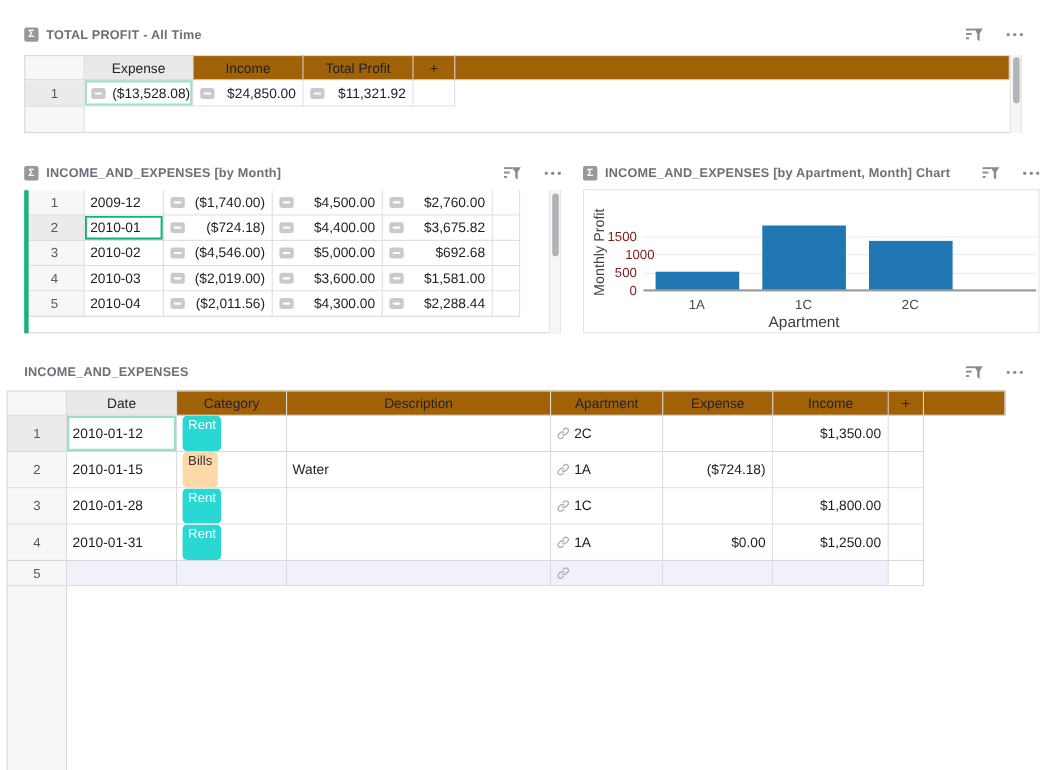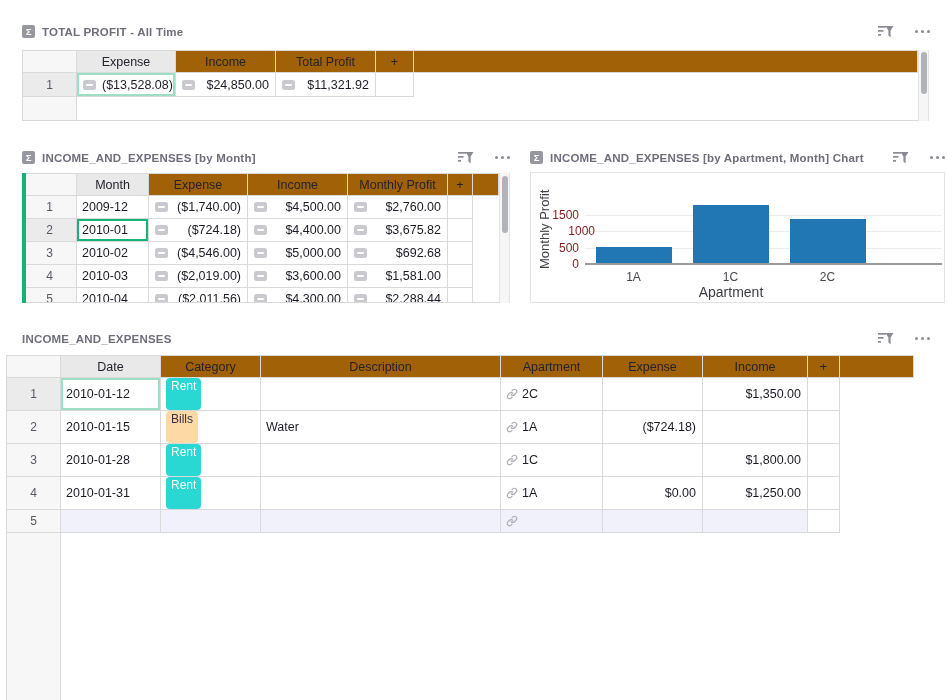--- a/index.html
+++ b/index.html
@@ -170,29 +170,20 @@
     <colgroup>
         <col style="width:55px">
         <col style="width:72px">
         <col style="width:99px">
         <col style="width:100px">
         <col style="width:100px">
         <col style="width:25px">
         <col style="width:26px">
       </colgroup>
     <tbody>
-        <tr style="height:23px">
-      <th class="gutter first"></th>
-      <th class="csel">Month</th>
-      <th>Expense</th>
-      <th>Income</th>
-      <th>Monthly Profit</th>
-      <th>+</th>
-      <th></th>
-    </tr>
     <tr style="height:23px">
       <td class="gutter first">1</td>
       <td class="tleft">2009-12</td>
       <td class="money">
             <div class="cellflex">
               <span class="cicon"></span>
               <span>($1,740.00)</span>
             </div>
           </td>
       <td class="money">

